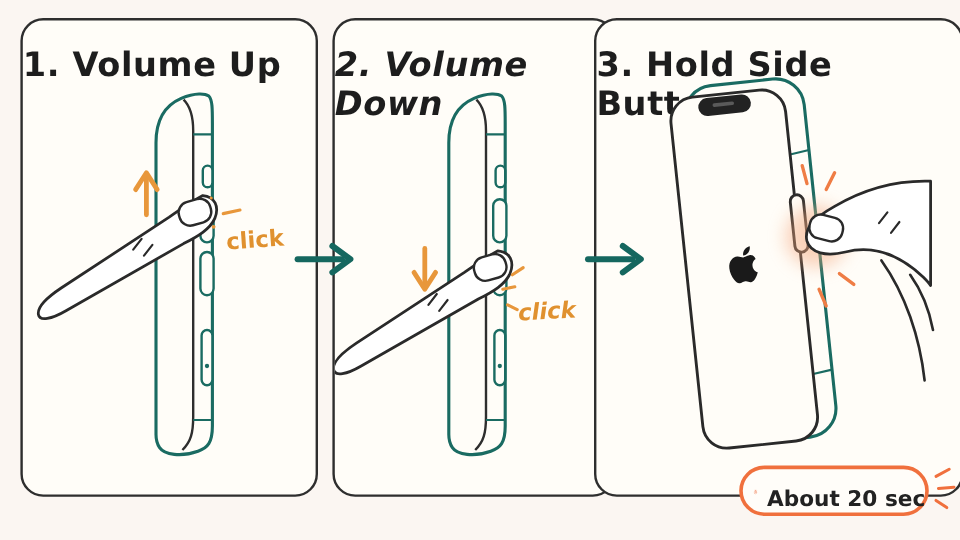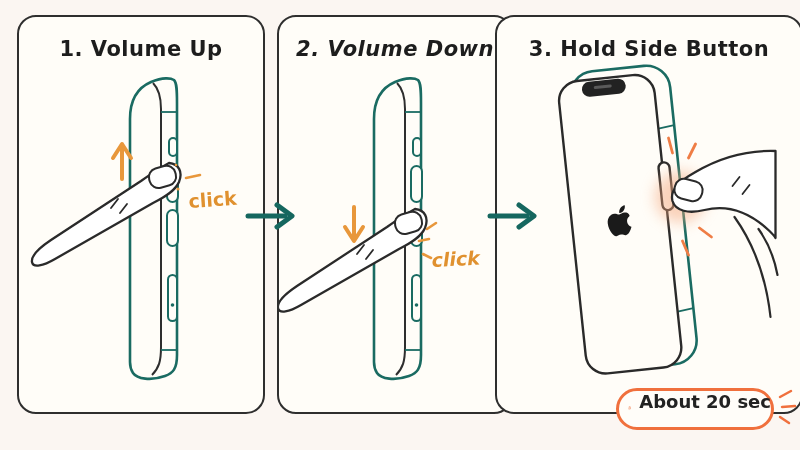--- a/index.html
+++ b/index.html
@@ -13,32 +13,32 @@
     background:#fffdf8;
     border:2px solid #2e2e2e;
     border-radius:19px;
     box-sizing:border-box;
   }
   #panel-1{left:17px;width:248px;}
   #panel-2{left:277px;width:236px;font-style:italic;}
   #panel-3{left:495px;width:308px;}
   .step-title{
     position:absolute;top:20px;left:0;right:0;
-    text-align:center;
-    font-size:21px;font-weight:bold;color:#1d1d1d;
+    text-align:left;
+    font-size:28px;font-weight:bold;color:#1d1d1d;
     letter-spacing:0.5px;
   }
   .illustration{position:absolute;left:0;top:0;width:100%;height:100%;}
   .step-arrow{position:absolute;z-index:5;}
   #step-arrow-1{left:241px;top:198px;}
   #step-arrow-2{left:483px;top:198px;}
   .duration-badge{
     position:absolute;left:616px;top:388px;width:158px;height:42px;
     background:#fffdf9;border:3px solid #f0703d;border-radius:21px;
-    box-sizing:border-box;display:flex;align-items:flex-start;gap:8px;
+    box-sizing:border-box;display:flex;align-items:flex-end;gap:8px;
     padding-left:9px;z-index:10;
   }
   .duration-badge .label{font-size:18px;font-weight:bold;color:#222;white-space:nowrap;}
   .badge-sparkles{position:absolute;left:776px;top:386px;z-index:10;}
   svg text.click-text{
     font-family:"DejaVu Sans","Liberation Sans",sans-serif;
     font-size:19px;font-weight:bold;
   }
 </style>
 </head>

